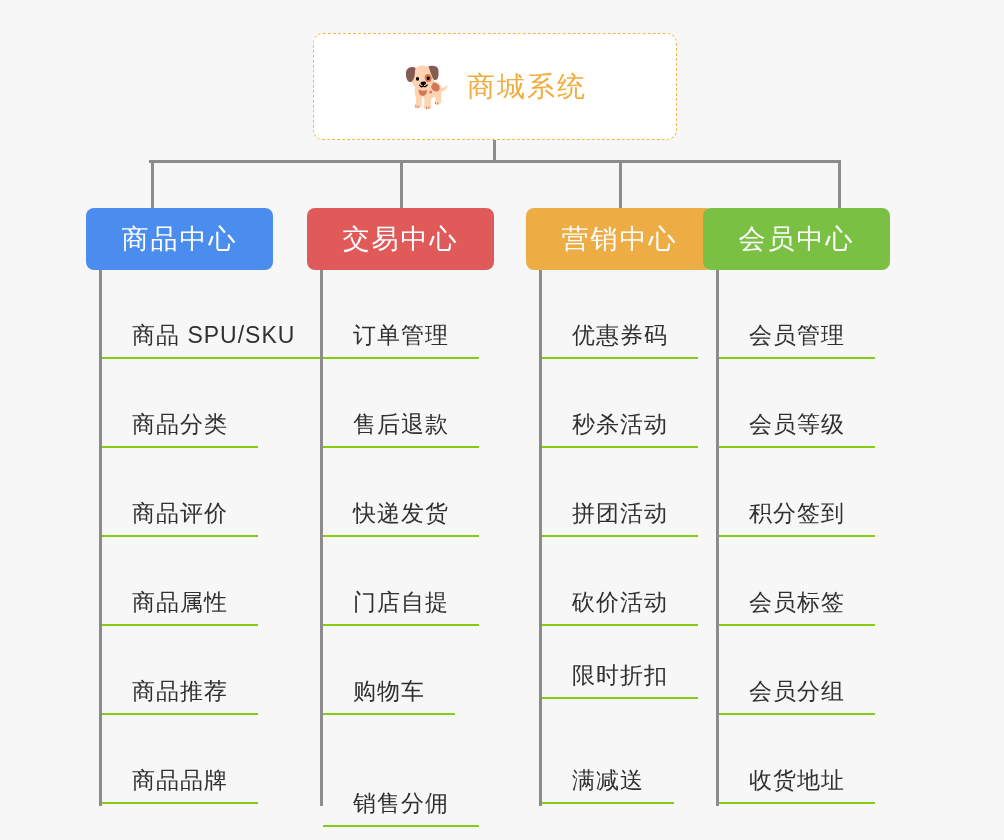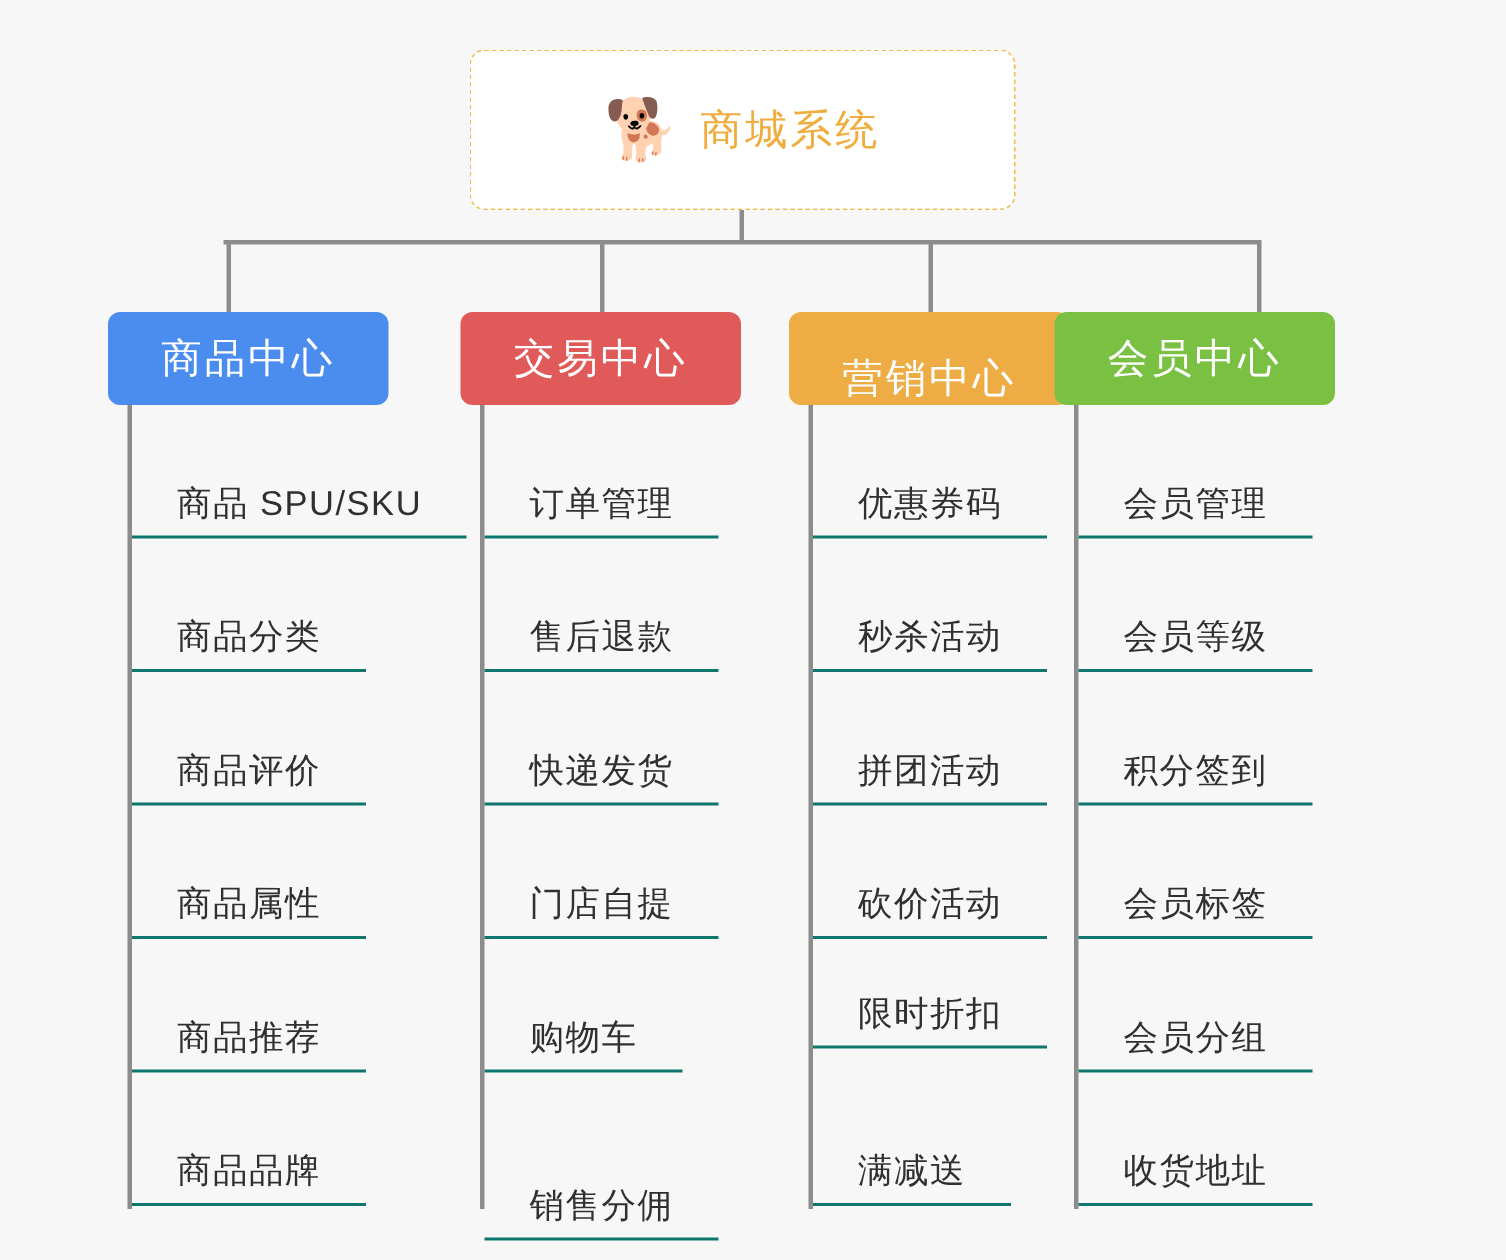--- a/index.html
+++ b/index.html
@@ -111,21 +111,21 @@
   }
   .leaf-item {
     position: absolute;
     left: 3px;
     height: 89px;
     display: flex;
     align-items: flex-end;
     box-sizing: border-box;
   }
   .leaf-underline {
-    border-bottom: 2px solid #0f766e;
+    border-bottom: 2px solid #84cc16;
     padding: 0 30px 6px 30px;
     white-space: nowrap;
   }
   .leaf-underline span {
     font-size: 23px;
     color: #303030;
     letter-spacing: 1px;
   }
 </style>
 </head>
@@ -135,21 +135,21 @@
 
   <div class="root-node">
     <span class="root-emoji">🐕</span>
     <span class="root-title">商城系统</span>
   </div>
 
   <div class="conn conn-stem"></div>
   <div class="conn conn-bar"></div>
 
   <div id="branches">
-      <div class="branch" style="left: 44px; padding-left: 28px;">
+      <div class="branch" style="left: 58px; padding-left: 28px;">
         <div class="branch-header" style="background: rgb(74, 141, 239);">
           <span>商品中心</span>
         </div>
         <div class="leaf-list">
           <div class="leaf-spine" style="height: 536px;"></div>
           <div class="leaf-item" style="top: 0px;">
             <div class="leaf-underline"><span>商品 SPU/SKU</span></div>
           </div>
           <div class="leaf-item" style="top: 89px;">
             <div class="leaf-underline"><span>商品分类</span></div>
@@ -188,21 +188,21 @@
           </div>
           <div class="leaf-item" style="top: 356px; text-align: right;">
             <div class="leaf-underline"><span>购物车</span></div>
           </div>
           <div class="leaf-item" style="top: 468px;">
             <div class="leaf-underline"><span>销售分佣</span></div>
           </div>
         </div>
       </div>
       <div class="branch" style="left: 526px;">
-        <div class="branch-header" style="background: rgb(238, 172, 69); align-items: flex-end;">
+        <div class="branch-header" style="background: rgb(238, 172, 69);">
           <span>营销中心</span>
         </div>
         <div class="leaf-list">
           <div class="leaf-spine" style="height: 536px;"></div>
           <div class="leaf-item" style="top: 0px;">
             <div class="leaf-underline"><span>优惠券码</span></div>
           </div>
           <div class="leaf-item" style="top: 89px; text-align: right;">
             <div class="leaf-underline"><span>秒杀活动</span></div>
           </div>

